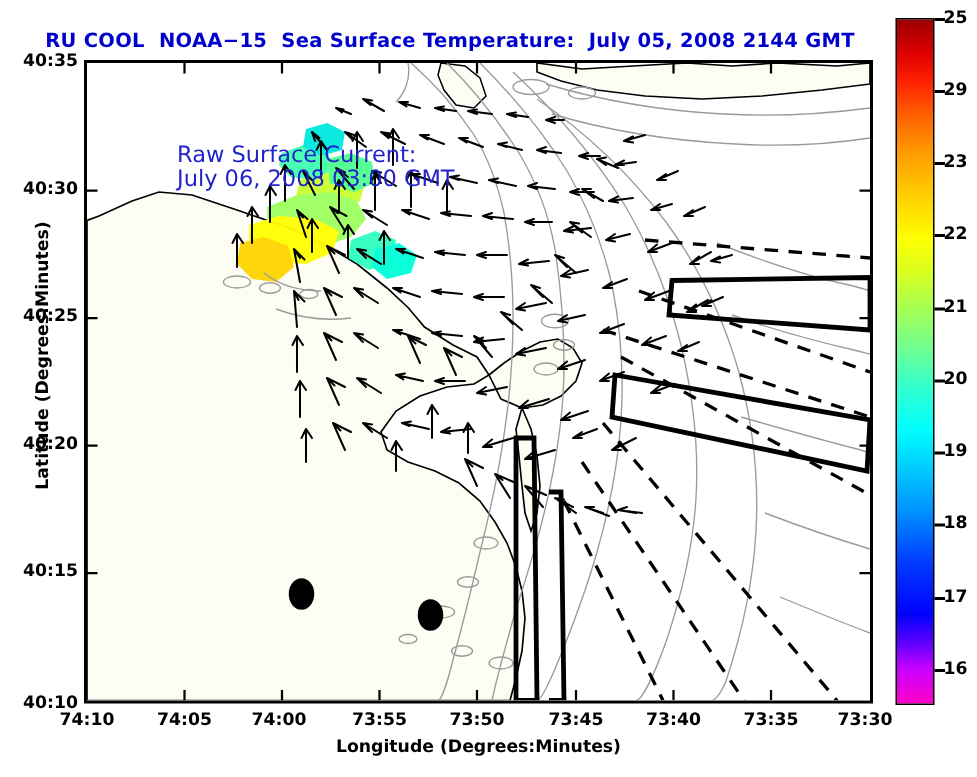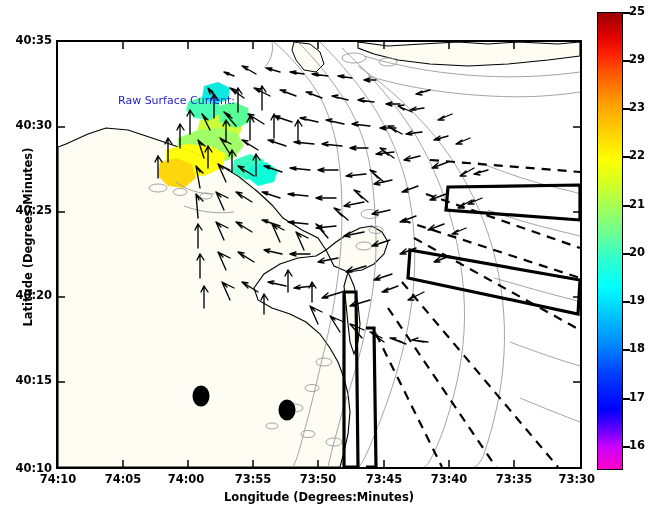--- a/index.html
+++ b/index.html
@@ -51,29 +51,30 @@
           #ffa000 80%,
           #ff6000 86%,
           #ff2000 91%,
           #e00000 95%,
           #9a0000 100%);}
   .cbtick{position:absolute;left:623px;width:7px;height:1.5px;background:#000;}
   .cblab{position:absolute;left:629px;font-size:11.5px;font-weight:bold;
          color:#000;}
 
   
-  .annot{position:absolute;font-size:11px;color:#2222cc;white-space:pre;}
+  .annot{position:absolute;font-size:15px;color:#2222cc;white-space:pre;}
   #annot1{left:60px;top:52px;}
   #annot2{left:60px;top:68px;}
 </style>
 </head>
 <body>
 
 <div id="stage">
 
+  <div class="title">RU COOL  NOAA−15  Sea Surface Temperature:  July 05, 2008 2144 GMT</div>
 
   <div id="plotframe">
     <svg id="plotsvg" width="522" height="425" viewBox="0 0 522 425">
 
       <rect x="0" y="0" width="522" height="425" fill="#ffffff"></rect>
 
       <g>
 
         <path d="M0,105 L8,102 L30,92 L48,86 L70,88 L100,98 L135,110 L160,122
                  L180,134 L200,150 L214,163 L225,176 L244,188 L260,196
@@ -325,20 +326,21 @@
         <path d="M391,0 L391,7 M391,425 L391,418"></path>
         <path d="M456,0 L456,7 M456,425 L456,418"></path>
         <path d="M0,85 L7,85 M522,85 L515,85"></path>
         <path d="M0,170 L7,170 M522,170 L515,170"></path>
         <path d="M0,255 L7,255 M522,255 L515,255"></path>
         <path d="M0,340 L7,340 M522,340 L515,340"></path>
       </g>
     </svg>
 
     <div class="annot" id="annot1">Raw Surface Current:</div>
+    <div class="annot" id="annot2">July 06, 2008 03:00 GMT</div>
 
   </div>
 
   <div id="yaxis-labels">
     <div class="ylab" style="top:33px">40:35</div>
     <div class="ylab" style="top:118px">40:30</div>
     <div class="ylab" style="top:203px">40:25</div>
     <div class="ylab" style="top:288px">40:20</div>
     <div class="ylab" style="top:373px">40:15</div>
     <div class="ylab" style="top:461px">40:10</div>

